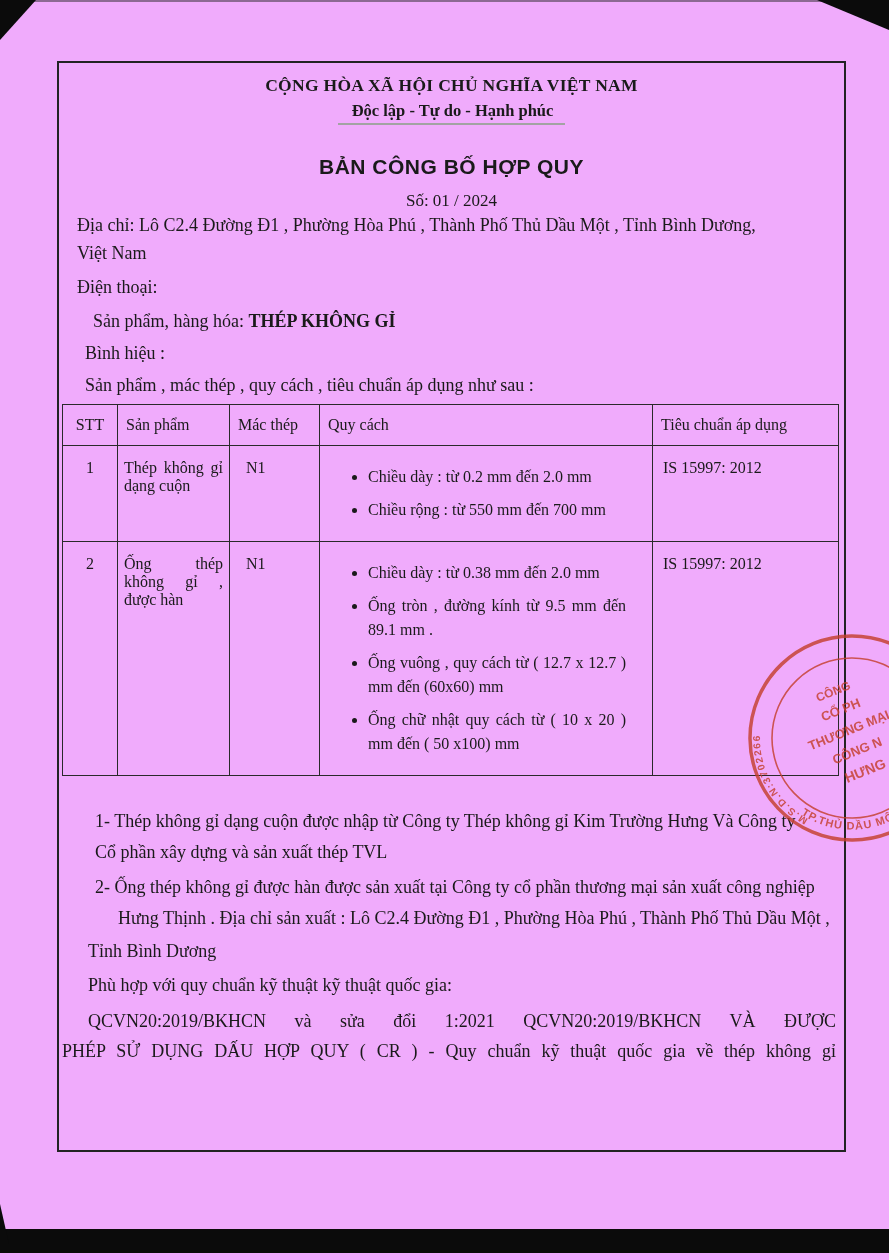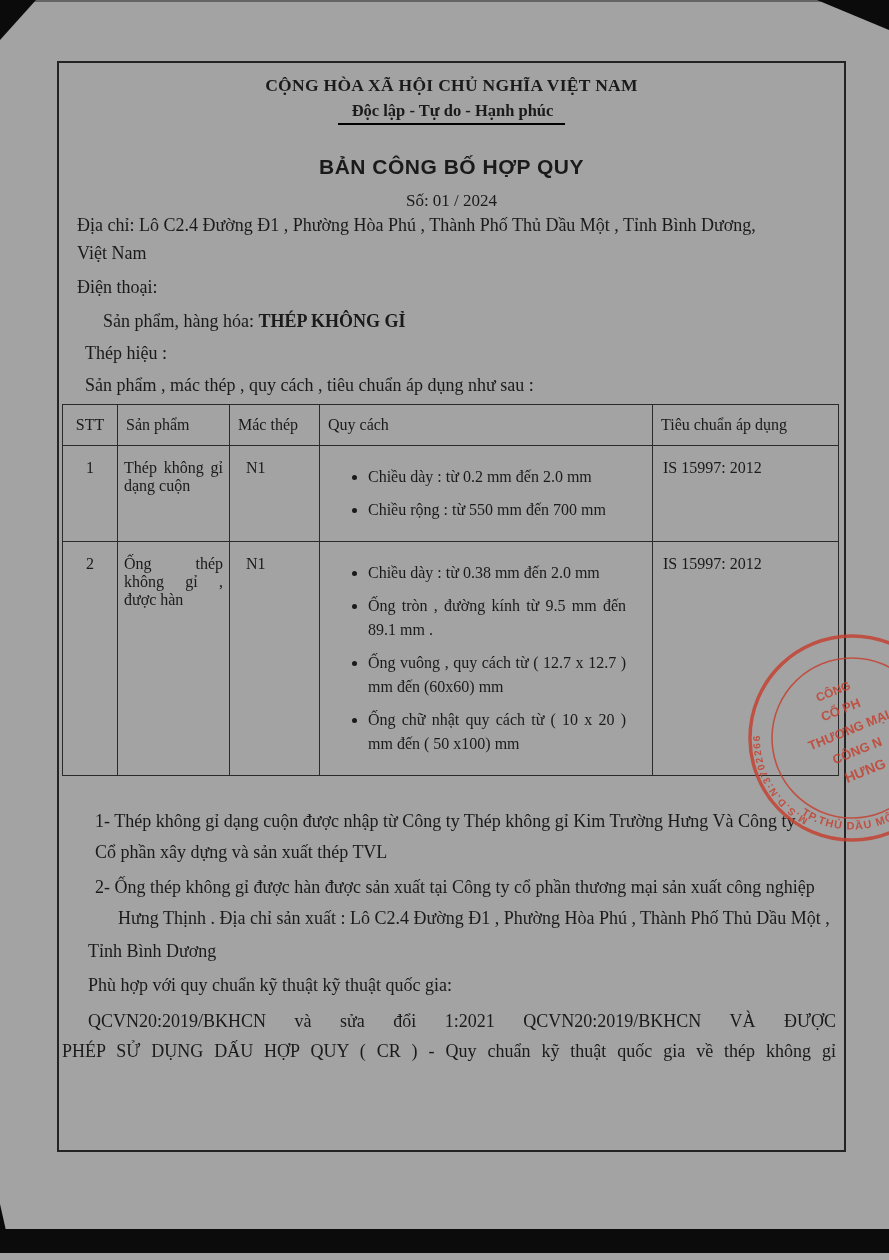--- a/index.html
+++ b/index.html
@@ -5,21 +5,21 @@
   * { box-sizing: border-box; }
   html, body { margin: 0; padding: 0; }
   body {
     width: 889px; height: 1260px;
     font-family: "Liberation Serif", serif;
     color: #1a1a1a;
   }
   .page {
     position: relative;
     width: 889px; height: 1260px;
-    background: #a3a3a3;
+    background: #f0abfc;
     overflow: hidden;
   }
 
   
   .art { position: absolute; background: #0b0b0b; }
   .art-top-left  { left: 0; top: 0; width: 36px; height: 40px; clip-path: polygon(0 0, 100% 0, 0 100%); }
   .art-top-edge  { left: 0; top: 0; width: 889px; height: 2px; background: rgba(40,40,40,.5); }
   .art-top-right { right: 0; top: 0; width: 72px; height: 30px; clip-path: polygon(0 0, 100% 0, 100% 100%); }
   .art-bottom-band { left: -2px; top: 1229px; width: 893px; height: 24px; }
   .art-bottom-left { left: 0; top: 1204px; width: 9px; height: 40px; clip-path: polygon(0 0, 100% 100%, 0 100%); }
@@ -31,33 +31,33 @@
     border: 2px solid #232323;
   }
 
   .nat-title {
     margin-top: 12px; text-align: center;
     font-weight: bold; font-size: 17.5px; letter-spacing: .3px;
   }
   .motto { margin-top: 5px; text-align: center; }
   .motto span {
     display: inline-block; font-weight: bold; font-size: 16.5px;
-    padding: 0 12px 2px 14px; border-bottom: 2px solid #000000;
+    padding: 0 12px 2px 14px; border-bottom: 2px solid #a3a3a3;
   }
   .doc-title {
     margin-top: 30px; text-align: center;
     font-family: "Liberation Sans", sans-serif;
     font-weight: bold; font-size: 21px; letter-spacing: .5px;
   }
   .doc-number { margin-top: 12px; text-align: center; font-size: 17px; }
 
   .body-p { font-size: 18px; line-height: 28px; margin: 0 24px 0 18px; }
   .addr { max-width: 695px; }
   .phone   { margin-top: 6px; }
-  .product { margin-top: 6px; margin-left: 44px; }
+  .product { margin-top: 6px; margin-left: 34px; }
   .brand   { margin-top: 4px; margin-left: 26px; }
   .intro   { margin-top: 4px; margin-left: 26px; }
   .product b { font-weight: bold; }
 
   
   .spec-table {
     margin: 5px 0 0 3px; border-collapse: collapse;
     width: 776px; font-size: 16px; table-layout: fixed;
   }
   .spec-table th, .spec-table td { border: 1.6px solid #2a2a2a; }
@@ -117,21 +117,21 @@
     <div class="motto">
       <span>Độc lập - Tự do - Hạnh phúc</span>
     </div>
 
     <div class="doc-title">BẢN CÔNG BỐ HỢP QUY</div>
     <div class="doc-number">Số: 01 / 2024</div>
 
     <p class="body-p addr">Địa chỉ: Lô C2.4 Đường Đ1 , Phường Hòa Phú , Thành Phố Thủ Dầu Một , Tỉnh Bình Dương, Việt Nam</p>
     <p class="body-p phone">Điện thoại:</p>
     <p class="body-p product"><span>Sản phẩm, hàng hóa: </span><b>THÉP KHÔNG GỈ</b></p>
-    <p class="body-p brand">Thép hiệu :</p>
+    <p class="body-p brand">Bình hiệu :</p>
     <p class="body-p intro">Sản phẩm , mác thép , quy cách , tiêu chuẩn áp dụng như sau :</p>
 
     <table class="spec-table">
       <colgroup>
         <col style="width:55px">
           <col style="width:112px">
           <col style="width:90px">
           <col style="width:333px">
           <col style="width:186px">
       </colgroup>

